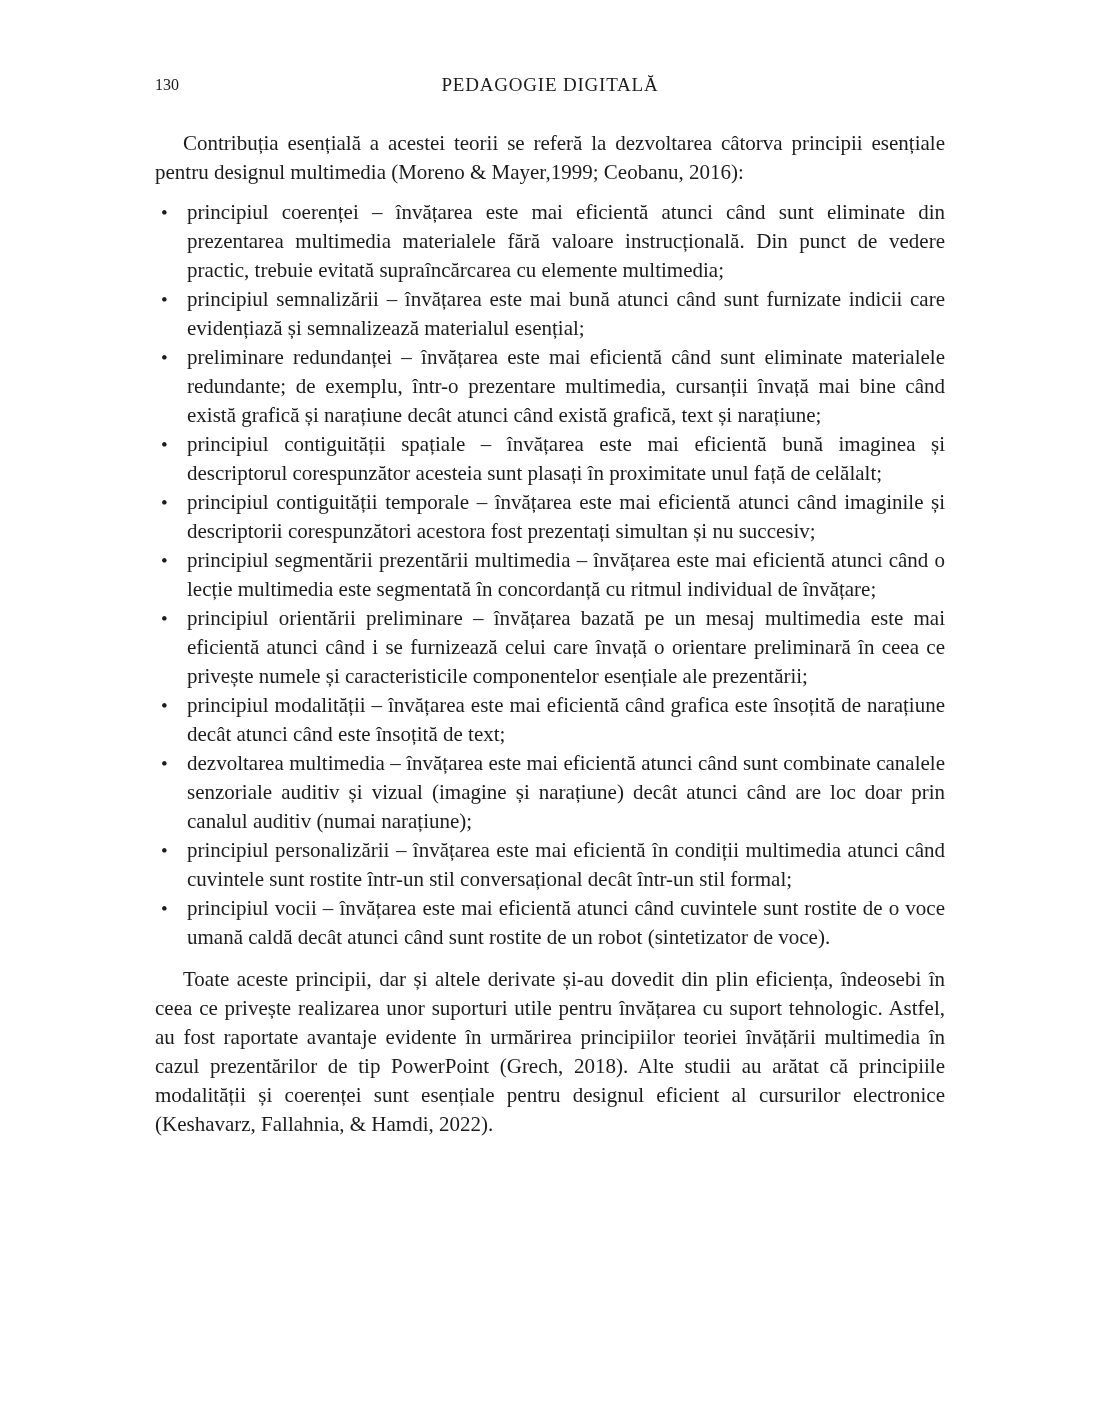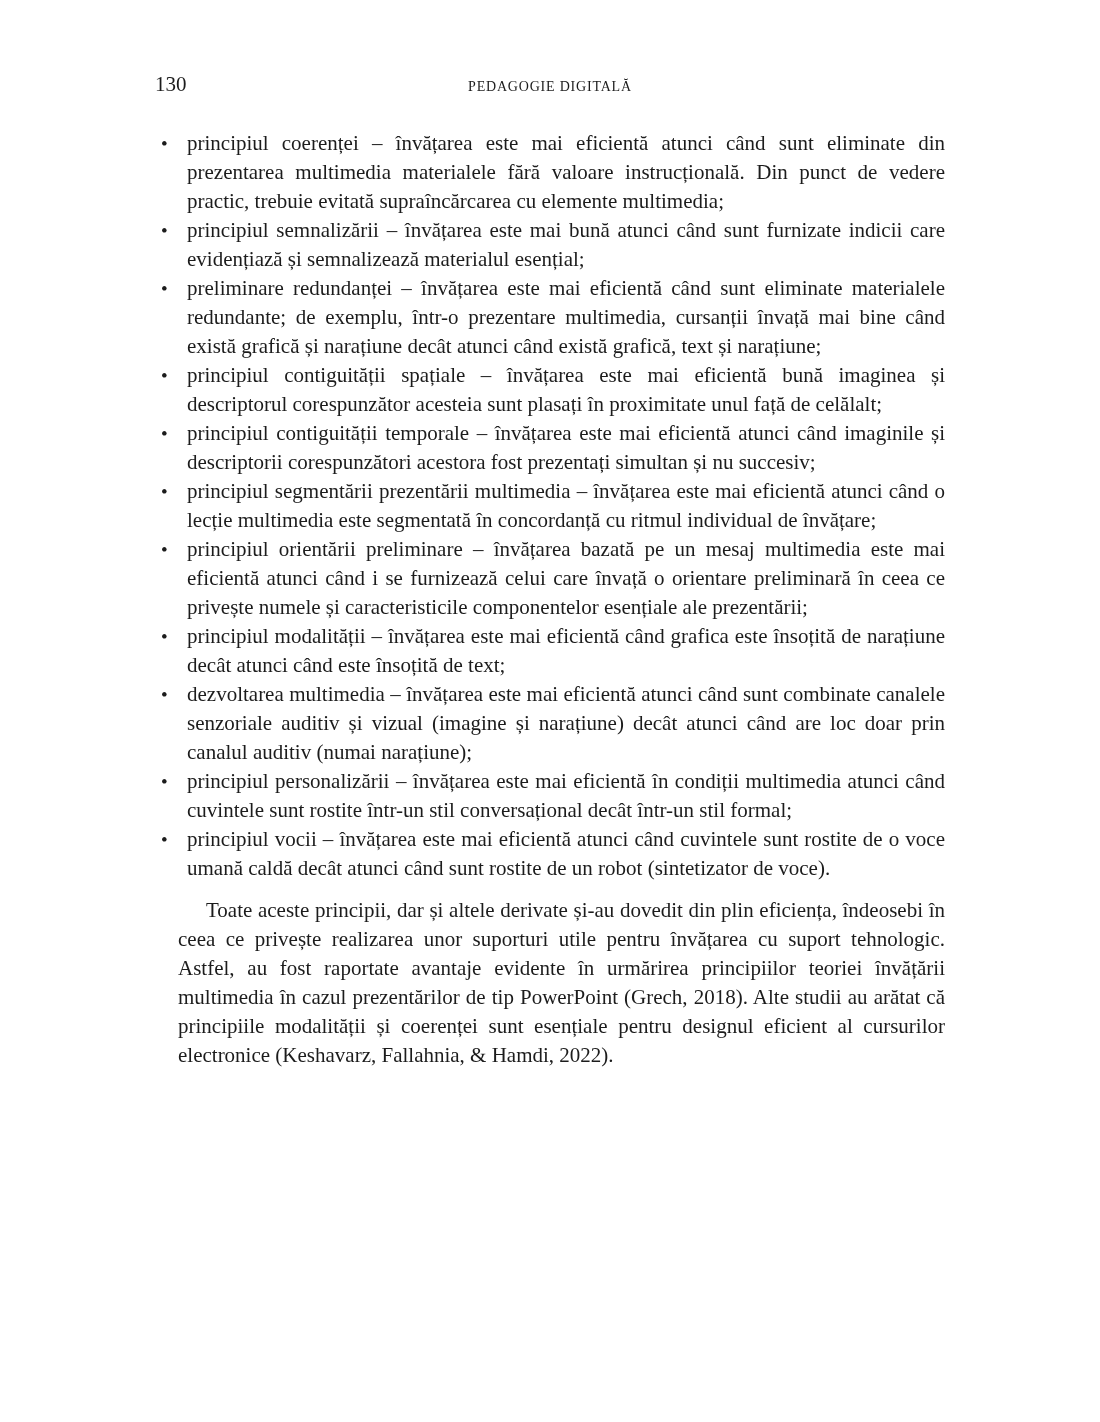--- a/index.html
+++ b/index.html
@@ -24,26 +24,26 @@
   .page-header {
     position: relative;
     text-align: center;
     margin-bottom: 30px;
     height: 29px;
   }
   .page-number {
     position: absolute;
     left: 0;
     top: 0;
-    font-size: 21px;
+    font-size: 16px;
     line-height: 29px;
   }
   .running-title {
     display: inline-block;
-    font-size: 14px;
+    font-size: 19px;
     line-height: 29px;
     letter-spacing: 0.8px;
   }
   p.para {
     margin: 0;
     text-align: justify;
   }
   p.para.indent {
     text-indent: 28px;
   }
@@ -64,33 +64,33 @@
   .bullet-marker {
     position: absolute;
     left: 6px;
     top: 0;
     font-size: 19px;
   }
   .principle-term {
   }
   p.closing {
     margin-top: 12px;
-    margin-left: 23px;
   }
 </style>
 </head>
 <body>
 
 <div class="page">
 
   <header class="page-header">
     <span class="page-number">130</span>
     <span class="running-title">PEDAGOGIE DIGITALĂ</span>
   </header>
 
+  <p class="para indent intro">Contribuția esențială a acestei teorii se referă la dezvoltarea câtorva principii esențiale pentru designul multimedia (Moreno &amp; Mayer,1999; Ceobanu, 2016):</p>
 
   <ul class="principles">
     <li>
       <span class="bullet-marker">•</span><span class="principle-term">principiul coerenței</span> <span>– învățarea este mai eficientă atunci când sunt eliminate din prezentarea multimedia materialele fără valoare instrucțională. Din punct de vedere practic, trebuie evitată supraîncărcarea cu elemente multimedia;</span>
     </li>
     <li>
       <span class="bullet-marker">•</span><span class="principle-term">principiul semnalizării</span> <span>– învățarea este mai bună atunci când sunt furnizate indicii care evidențiază și semnalizează materialul esențial;</span>
     </li>
     <li>
       <span class="bullet-marker">•</span><span class="principle-term">preliminare redundanței</span> <span>– învățarea este mai eficientă când sunt eliminate materialele redundante; de exemplu, într-o prezentare multimedia, cursanții învață mai bine când există grafică și narațiune decât atunci când există grafică, text și narațiune;</span>

